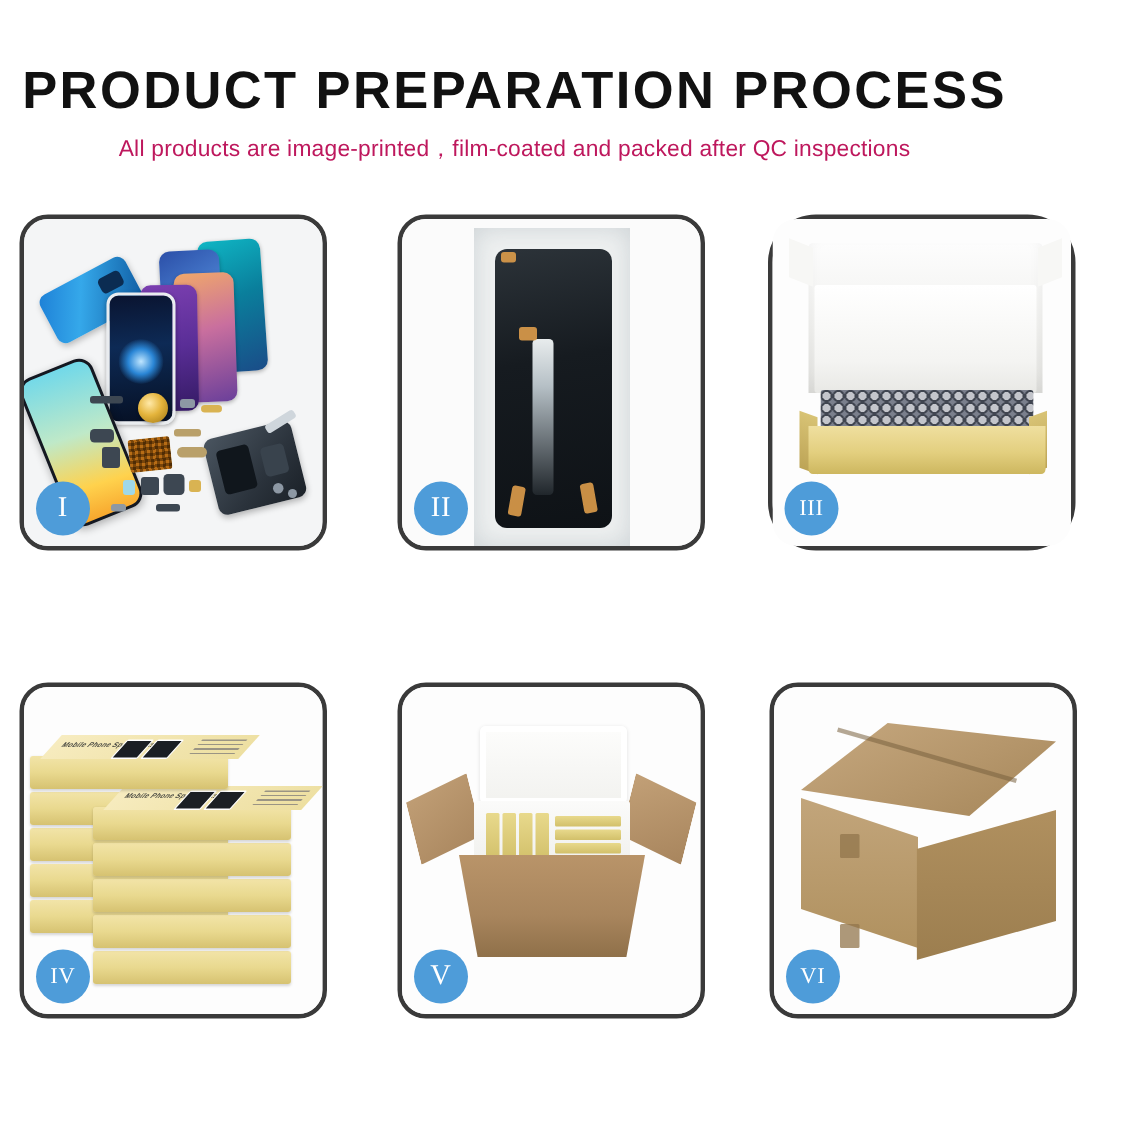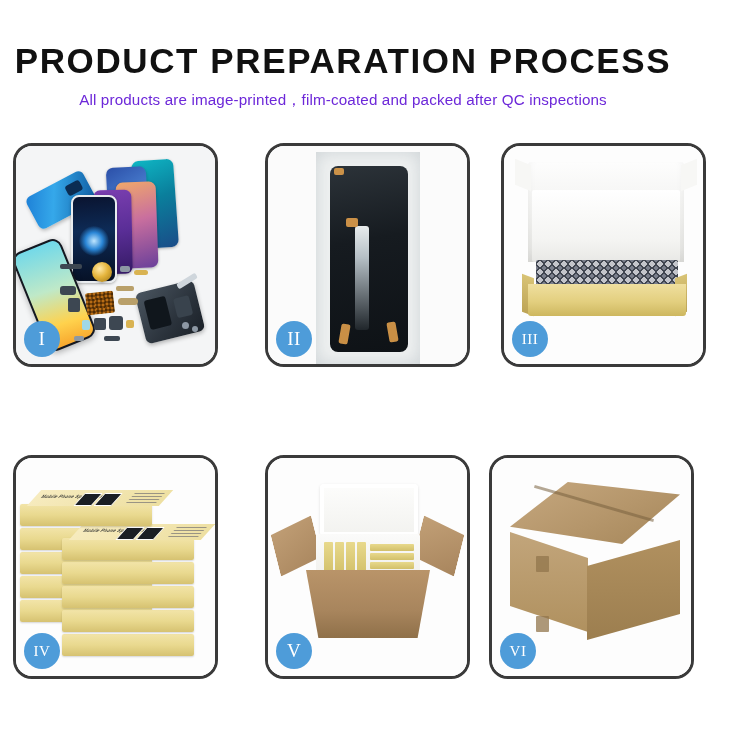--- a/index.html
+++ b/index.html
@@ -31,21 +31,21 @@
     letter-spacing: 1.6px;
     color: #111111;
     line-height: 1;
     font-family: "Liberation Sans", sans-serif;
   }
   .subtitle {
     margin: 0;
     padding-top: 14px;
     font-size: 15.2px;
     font-weight: 400;
-    color: #6d28d9;
+    color: #be185d;
     letter-spacing: 0.15px;
     line-height: 1;
     font-family: "Liberation Sans", sans-serif;
   }
 
   
   .grid {
     position: absolute;
     left: 13px;
     top: 143px;
@@ -62,24 +62,24 @@
     background: #f5f6f7;
   }
   .card .inner {
     position: absolute;
     inset: 0;
     border-radius: 16px;
     overflow: hidden;
   }
   .c1 { left: 0px;   top: 0px; }
   .c2 { left: 252px; top: 0px; text-align: center; }
-  .c3 { left: 488px; top: 0px; }
+  .c3 { left: 499px; top: 0px; border-radius: 32px; }
   .c4 { left: 0px;   top: 312px; }
   .c5 { left: 252px; top: 312px; }
-  .c6 { left: 476px; top: 312px; }
+  .c6 { left: 500px; top: 312px; }
 
   
   .badge {
     position: absolute;
     left: 8px;
     bottom: 7px;
     width: 36px;
     height: 36px;
     border-radius: 50%;
     background: #4e9cd9;

